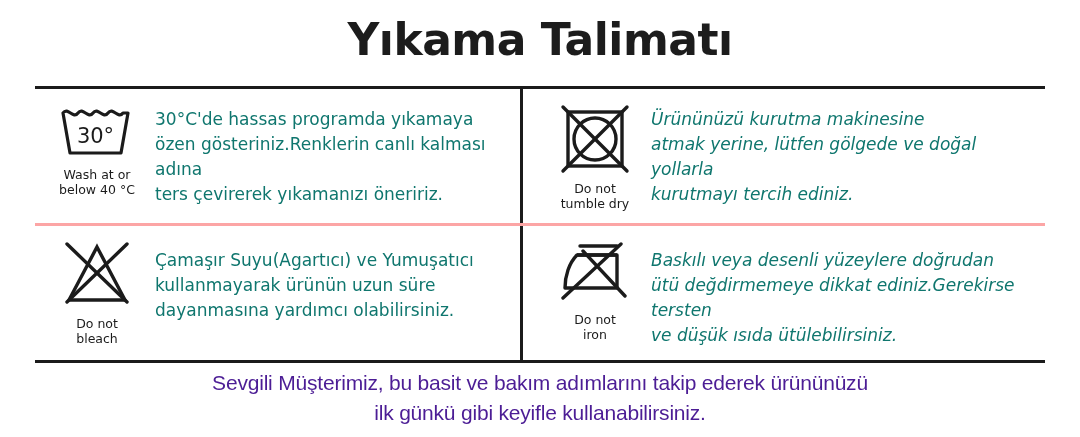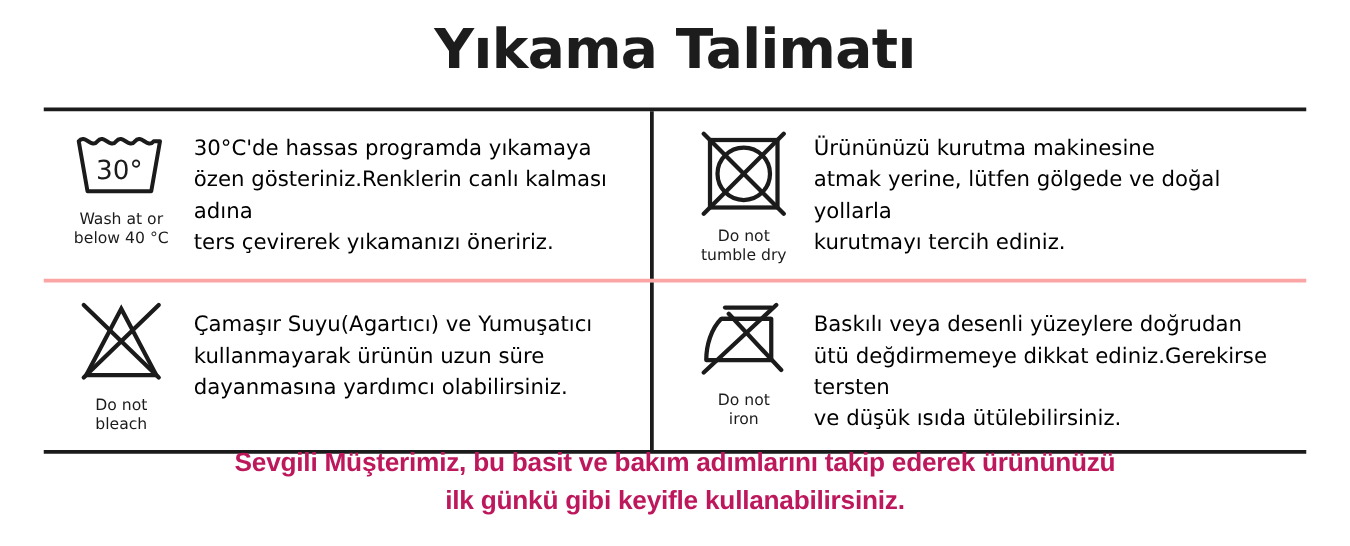--- a/index.html
+++ b/index.html
@@ -89,44 +89,45 @@
     text-align: center;
     color: #1b1b1b;
     font-family: "DejaVu Sans", sans-serif;
     white-space: pre-line;
   }
 
   .care-text {
     flex: 1 1 auto;
     font-size: 17px;
     line-height: 25px;
-    color: #000000;
+    color: #0f766e;
     padding-top: 6px;
     padding-left: 4px;
     white-space: pre-line;
     font-family: "DejaVu Sans", sans-serif;
   }
   .cell-right .care-text {
     padding-left: 2px;
+    font-style: italic;
   }
   .row-bottom .care-text {
     padding-top: 10px;
   }
 
   
   .footer {
     position: absolute;
     left: 0;
-    top: 356px;
+    top: 368px;
     width: 1080px;
     text-align: center;
     font-size: 21px;
-    font-weight: 700;
+    font-weight: 400;
     line-height: 30px;
-    color: #be185d;
+    color: #4c1d95;
     white-space: pre-line;
     font-family: "Liberation Sans", sans-serif;
     letter-spacing: -0.2px;
   }
 </style>
 </head>
 <body>
 
 <div class="page">
 

